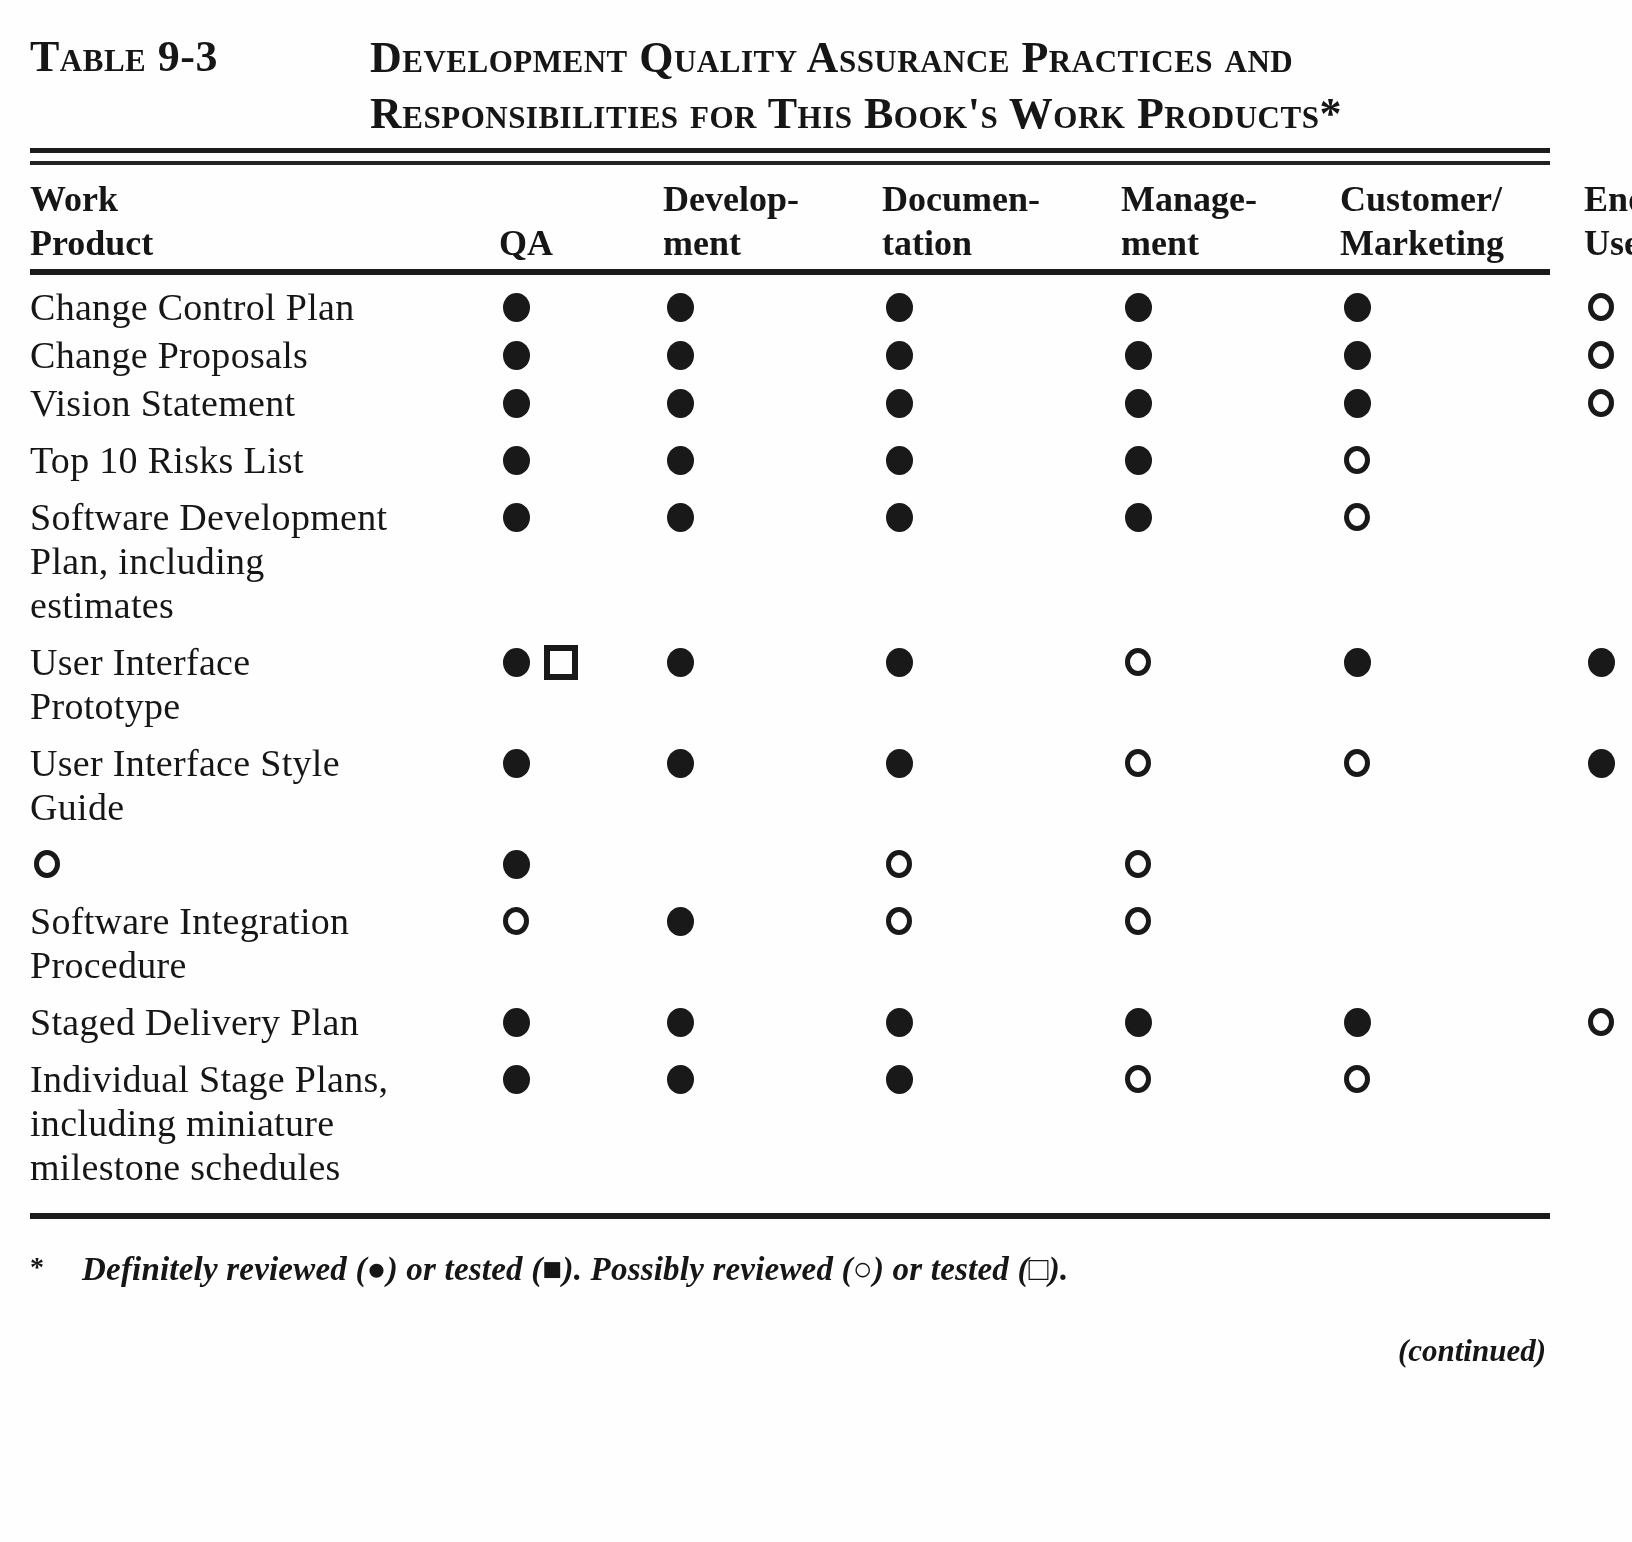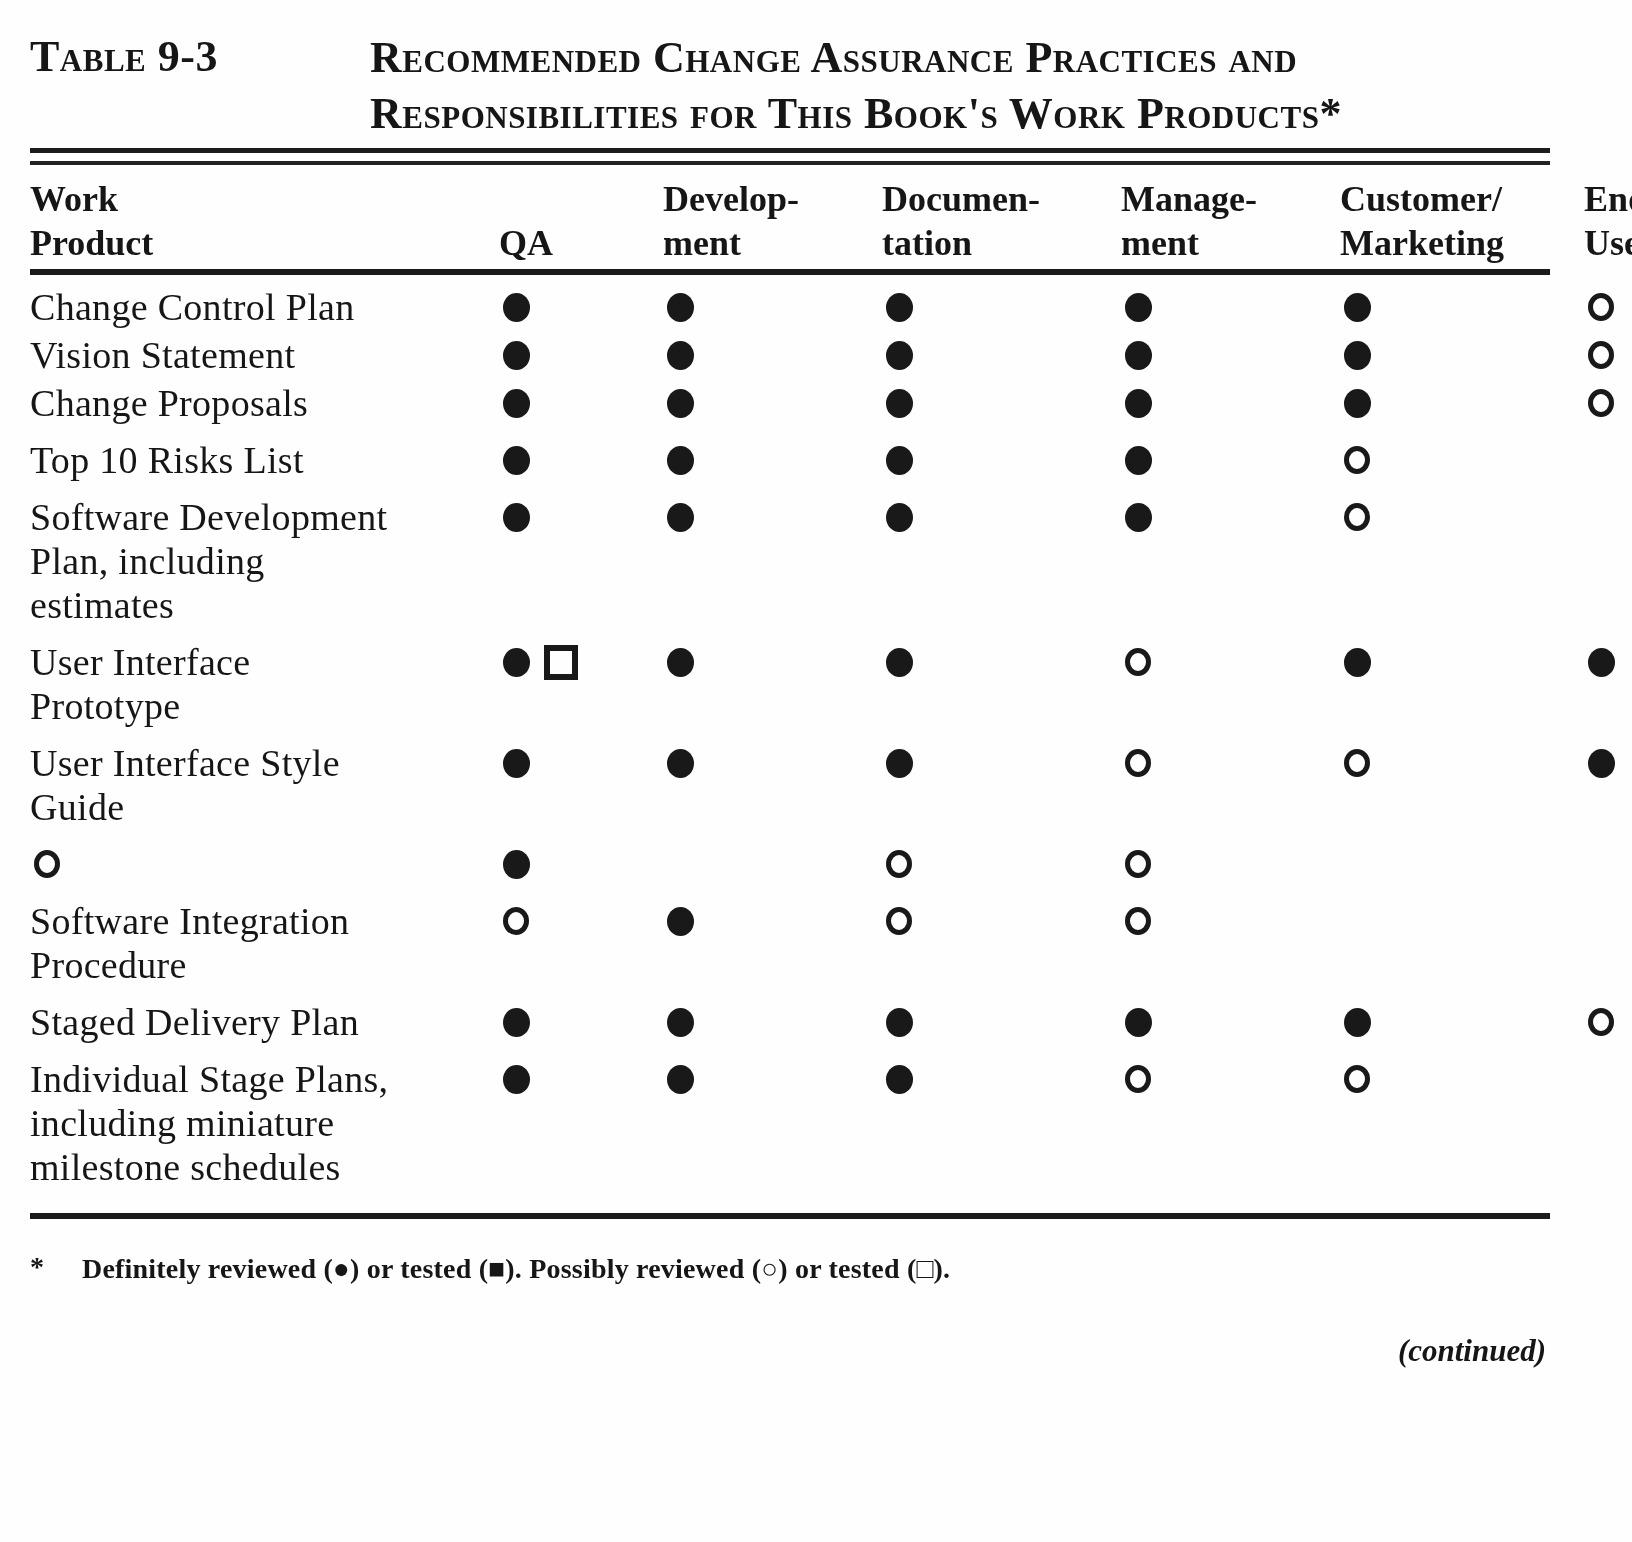--- a/index.html
+++ b/index.html
@@ -116,44 +116,45 @@
     margin-top: 30px;
     align-items: flex-start;
   }
   .footnote-marker {
     width: 52px;
     font-size: 28px;
     font-weight: bold;
     padding-top: 2px;
   }
   .footnote-text {
-    font-size: 28px;
+    font-size: 33px;
     font-weight: bold;
     line-height: 40px;
     letter-spacing: 0.2px;
+    font-style: italic;
   }
   .continued {
     margin-top: 44px;
     text-align: right;
     font-size: 31px;
     font-style: italic;
     font-weight: bold;
     padding-right: 4px;
   }
 </style>
 </head>
 <body>
 
 <div class="page">
   <div class="content">
 
     <div class="caption-zone">
       <div class="table-label">Table 9-3</div>
       <div class="title-block">
-        <div class="title-line">Recommended Change Assurance Practices and</div>
+        <div class="title-line">Development Quality Assurance Practices and</div>
         <div class="title-line">Responsibilities for This Book's Work Products*</div>
       </div>
     </div>
 
     <div class="rule-double"></div>
 
     <div class="thead">
       <div class="gridrow">
           <div class="th">Work
 Product</div>
@@ -189,42 +190,42 @@
             <span class="sym sym-definitely_reviewed"></span>
           </div>
           <div class="td syms">
             <span class="sym sym-definitely_reviewed"></span>
           </div>
           <div class="td syms">
             <span class="sym sym-possibly_reviewed"></span>
           </div>
         </div>
         <div class="gridrow tr">
+          <div class="td row-label">Change Proposals</div>
+          <div class="td syms">
+            <span class="sym sym-definitely_reviewed"></span>
+          </div>
+          <div class="td syms">
+            <span class="sym sym-definitely_reviewed"></span>
+          </div>
+          <div class="td syms">
+            <span class="sym sym-definitely_reviewed"></span>
+          </div>
+          <div class="td syms">
+            <span class="sym sym-definitely_reviewed"></span>
+          </div>
+          <div class="td syms">
+            <span class="sym sym-definitely_reviewed"></span>
+          </div>
+          <div class="td syms">
+            <span class="sym sym-possibly_reviewed"></span>
+          </div>
+        </div>
+        <div class="gridrow tr">
           <div class="td row-label">Vision Statement</div>
-          <div class="td syms">
-            <span class="sym sym-definitely_reviewed"></span>
-          </div>
-          <div class="td syms">
-            <span class="sym sym-definitely_reviewed"></span>
-          </div>
-          <div class="td syms">
-            <span class="sym sym-definitely_reviewed"></span>
-          </div>
-          <div class="td syms">
-            <span class="sym sym-definitely_reviewed"></span>
-          </div>
-          <div class="td syms">
-            <span class="sym sym-definitely_reviewed"></span>
-          </div>
-          <div class="td syms">
-            <span class="sym sym-possibly_reviewed"></span>
-          </div>
-        </div>
-        <div class="gridrow tr">
-          <div class="td row-label">Change Proposals</div>
           <div class="td syms">
             <span class="sym sym-definitely_reviewed"></span>
           </div>
           <div class="td syms">
             <span class="sym sym-definitely_reviewed"></span>
           </div>
           <div class="td syms">
             <span class="sym sym-definitely_reviewed"></span>
           </div>
           <div class="td syms">

